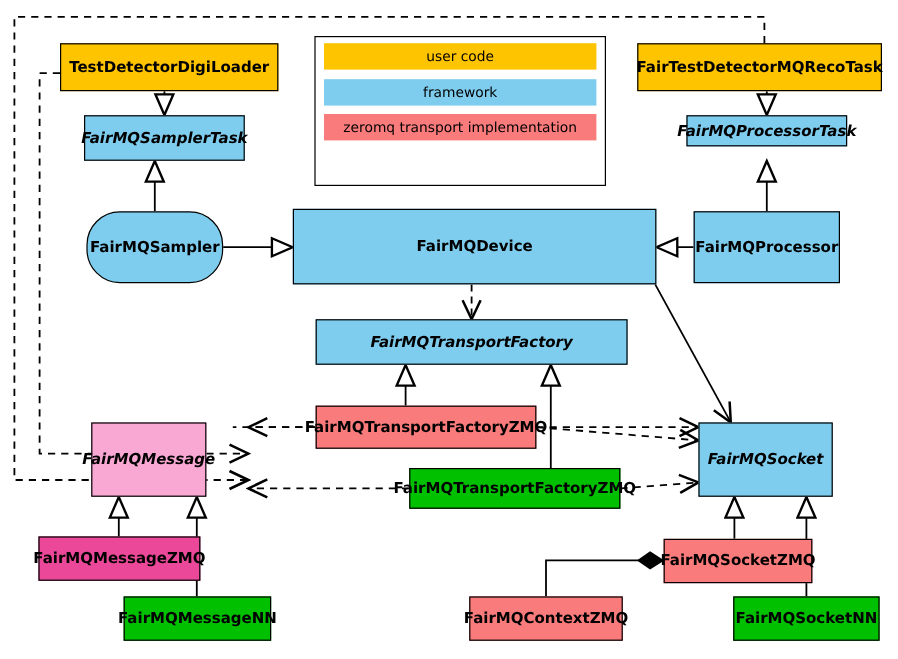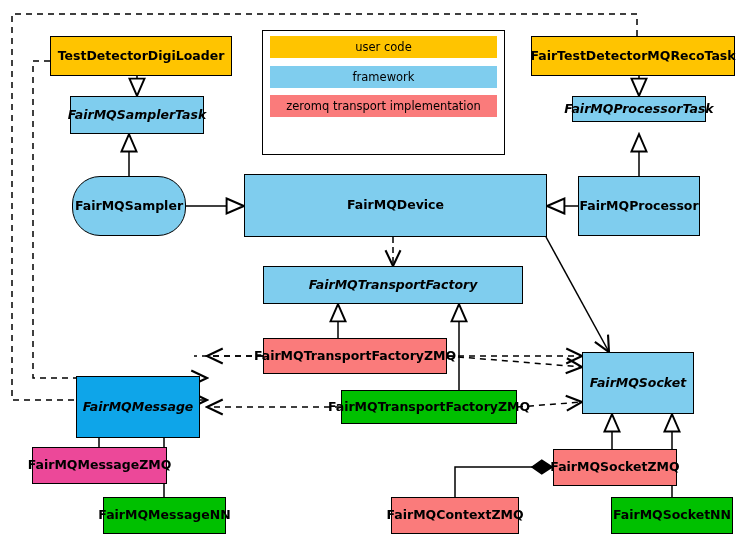--- a/index.html
+++ b/index.html
@@ -117,21 +117,21 @@
       </div>
       <div class="node abstract" style="left: 263px; top: 266px; width: 260px; height: 38px; background: rgb(127, 205, 238);">
         <span>FairMQTransportFactory</span>
       </div>
       <div class="node" style="left: 263px; top: 338px; width: 184px; height: 36px; background: rgb(250, 123, 123);">
         <span>FairMQTransportFactoryZMQ</span>
       </div>
       <div class="node" style="left: 341px; top: 390px; width: 176px; height: 34px; background: rgb(0, 192, 0);">
         <span>FairMQTransportFactoryZMQ</span>
       </div>
-      <div class="node abstract" style="left: 76px; top: 352px; width: 124px; height: 62px; background: #0ea5e9; margin-top: 24px;">
+      <div class="node abstract" style="left: 76px; top: 352px; width: 96px; height: 62px; background: #f9a8d4;">
         <span>FairMQMessage</span>
       </div>
       <div class="node abstract" style="left: 582px; top: 352px; width: 112px; height: 62px; background: rgb(127, 205, 238);">
         <span>FairMQSocket</span>
       </div>
       <div class="node" style="left: 32px; top: 447px; width: 135px; height: 37px; background: #ec4899; text-align: right;">
         <span>FairMQMessageZMQ</span>
       </div>
       <div class="node" style="left: 103px; top: 497px; width: 123px; height: 37px; background: rgb(0, 192, 0);">
         <span>FairMQMessageNN</span>

